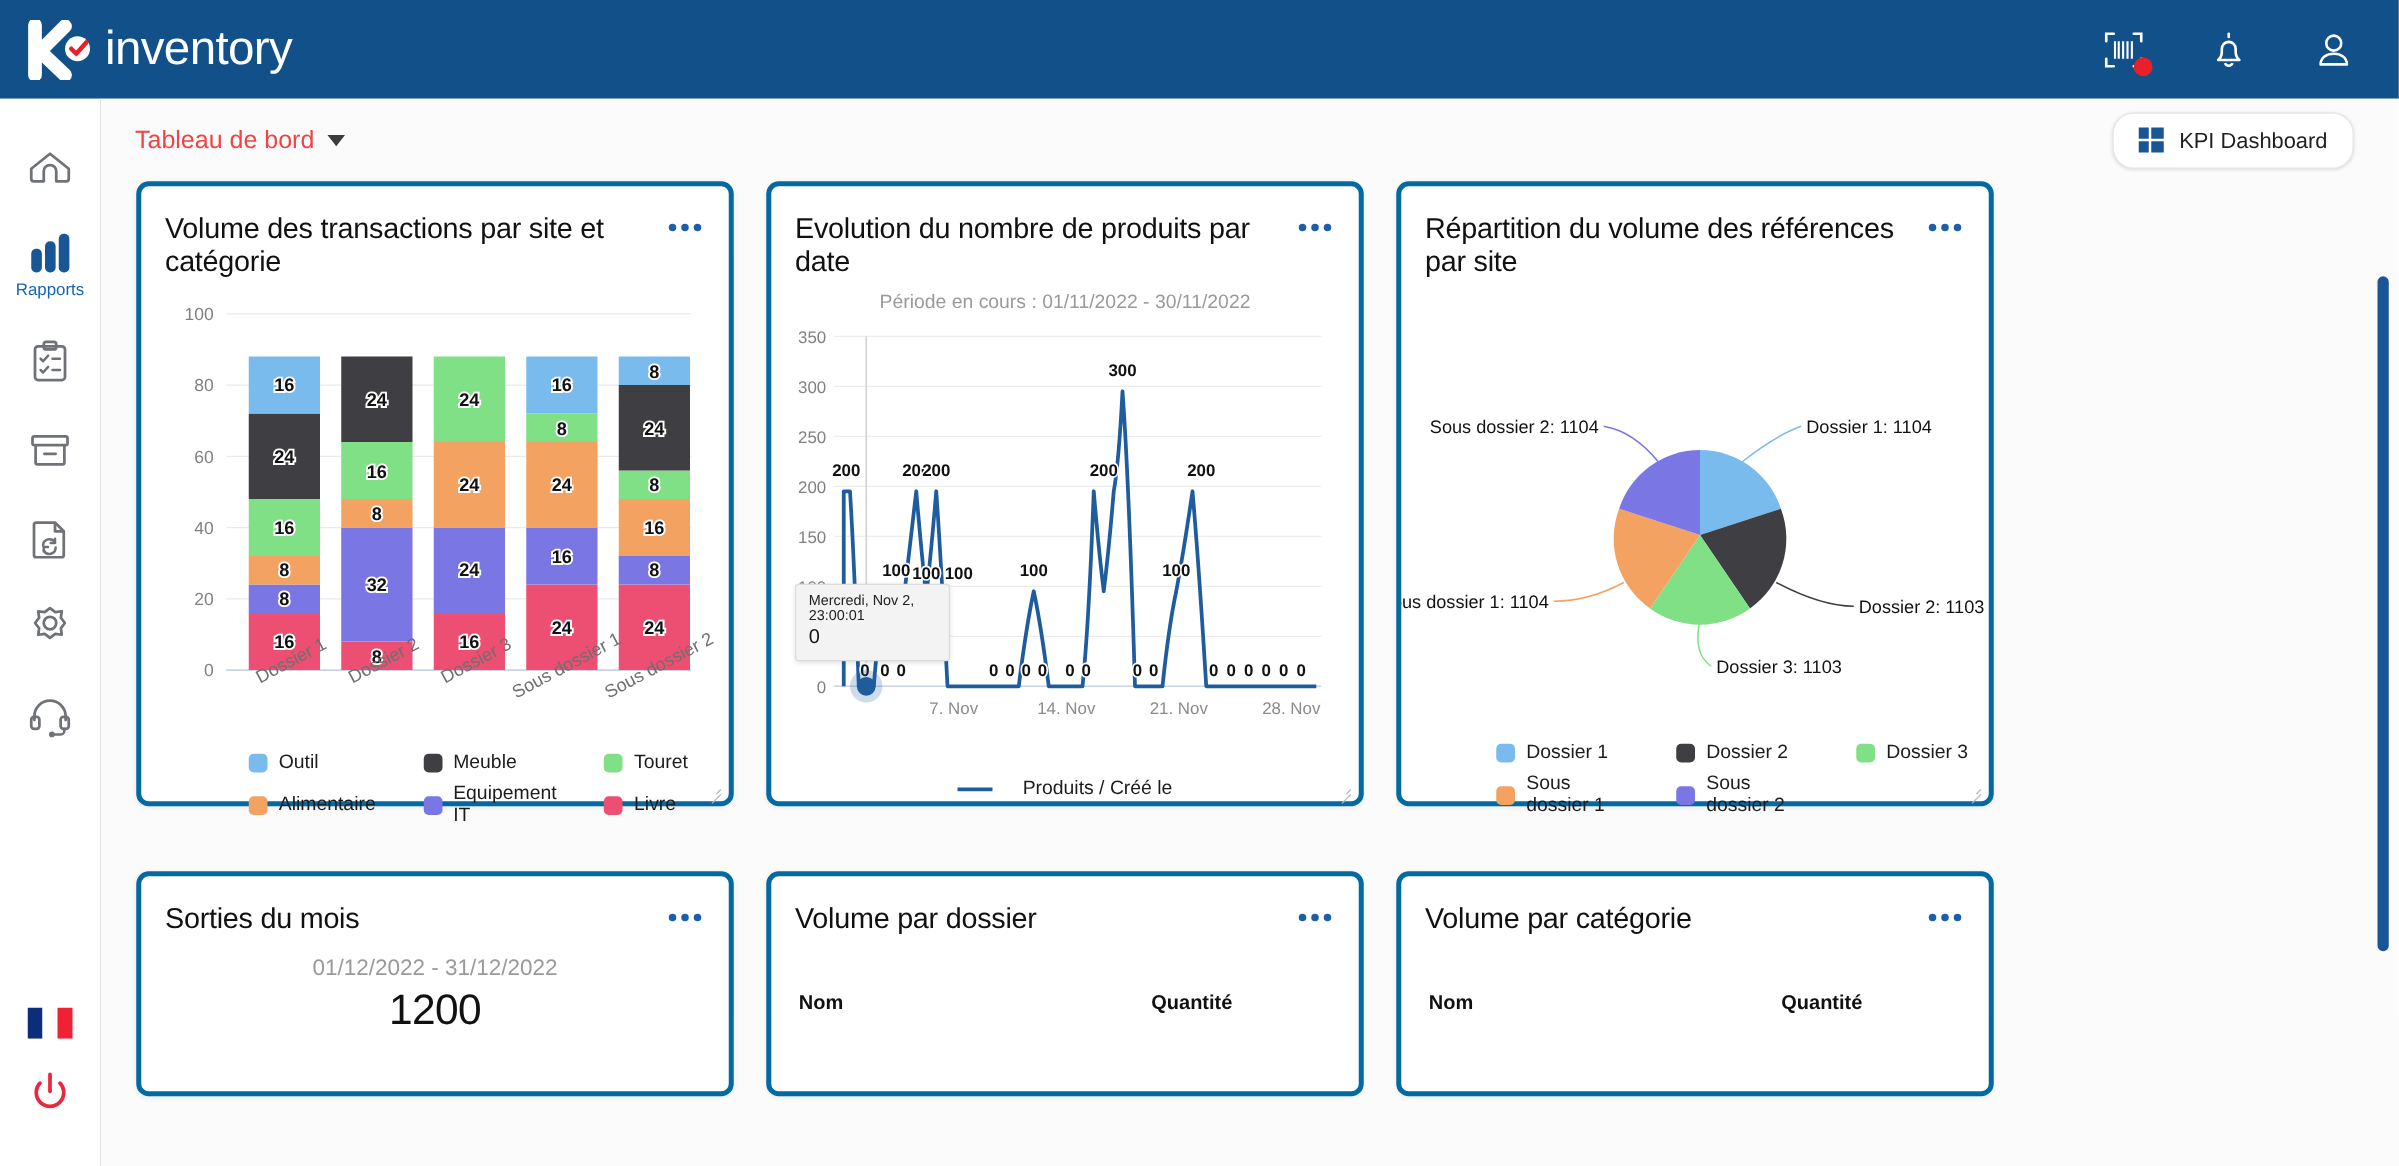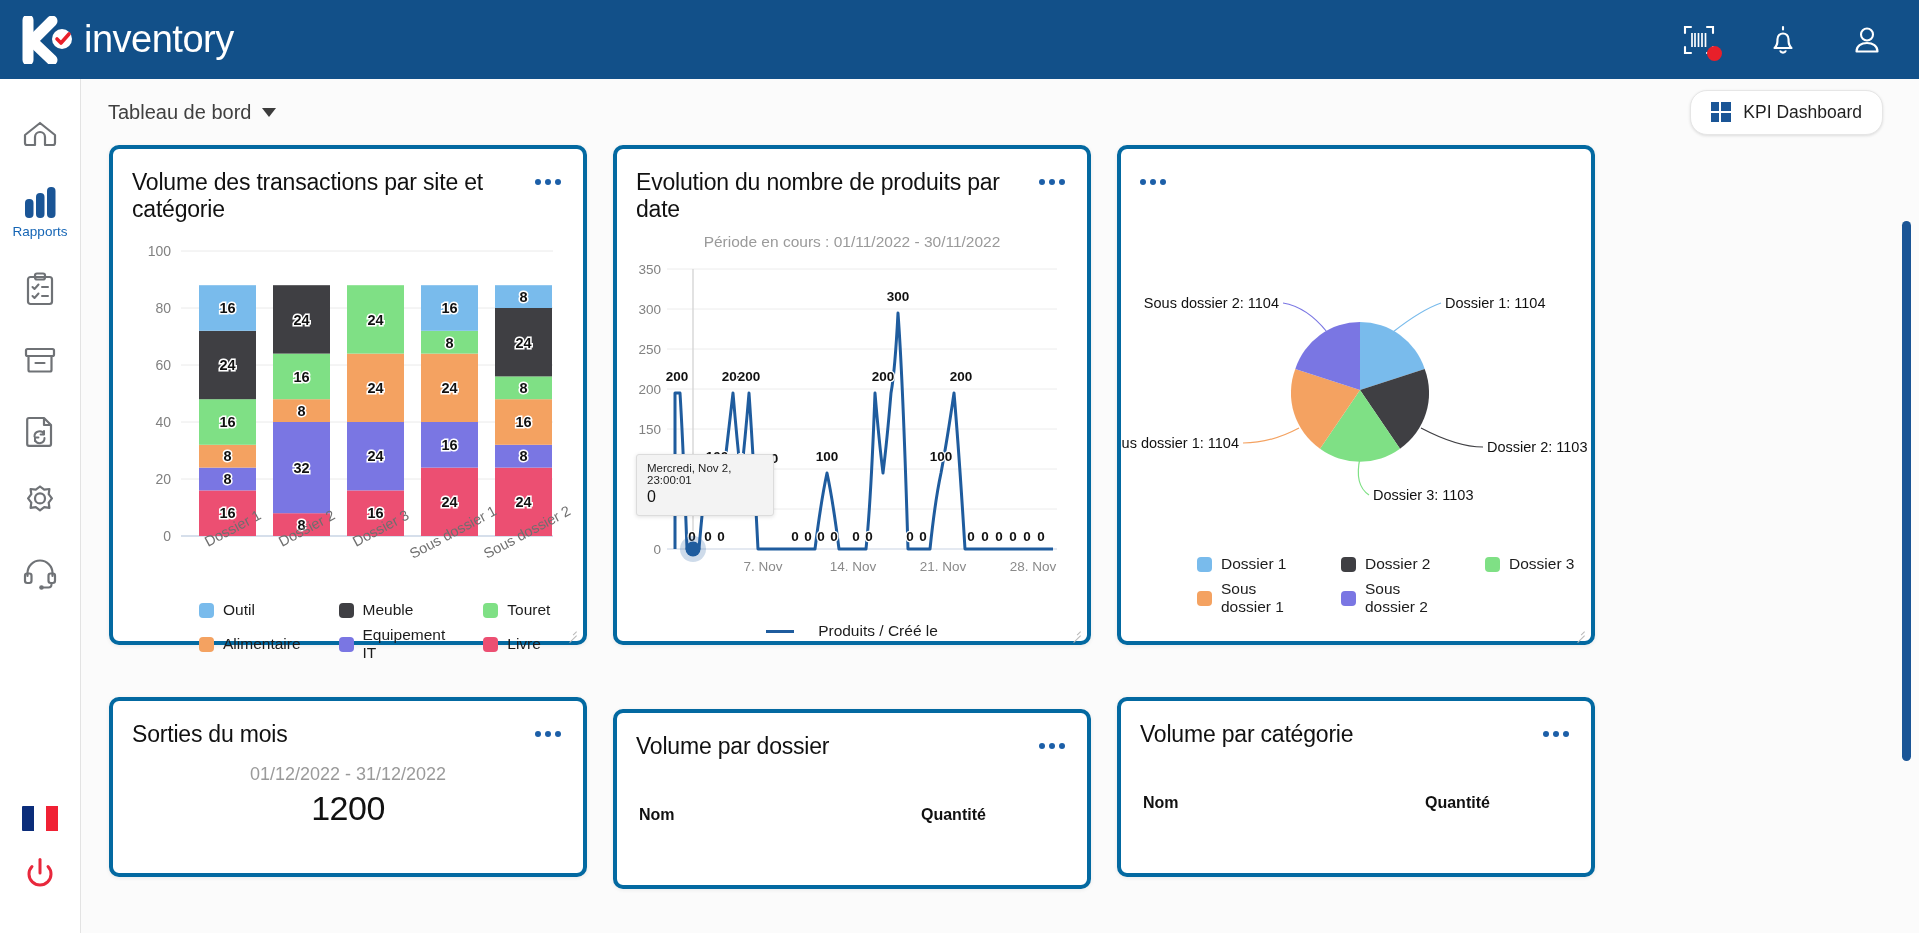--- a/index.html
+++ b/index.html
@@ -47,21 +47,21 @@
   .main {
     position: absolute; top: 79px; left: 81px; width: 1838px; height: 854px;
     background: #fbfbfb; overflow: hidden;
   }
   .toolbar {
     height: 66px; display: flex; align-items: center;
     justify-content: space-between; padding: 0 36px 0 27px;
     background: #fbfbfb;
   }
   .crumb { display: flex; align-items: center; gap: 11px; cursor: pointer; }
-  .crumb-text { font-size: 20px; color: #404040; }
+  .crumb-text { font-size: 20px; color: #ef4444; }
   .caret {
     width: 0; height: 0; border-left: 7px solid transparent;
     border-right: 7px solid transparent; border-top: 9px solid #3c3c3c;
   }
   .kpi-btn {
     display: flex; align-items: center; gap: 12px;
     background: #fff; border: 1px solid #e6e6e6; border-radius: 17px;
     padding: 11px 20px; font-size: 17.5px; color: #1f1f1f;
     box-shadow: 0 1px 3px rgba(0,0,0,.12); cursor: pointer;
   }
@@ -513,37 +513,38 @@
             <text x="382" y="290">0</text>
             <text x="396" y="290">0</text>
             <text x="410" y="290">0</text>
             <text x="424" y="290">0</text>
           </g>
 
           <circle cx="76" cy="298" r="13" fill="#1f5c9e" opacity=".22"></circle>
           <circle cx="76" cy="298" r="7.5" fill="#1f5c9e"></circle>
         </svg>
 
-        <div style="position:absolute; left:19px; top:203px; width:138px;
+        <div style="position:absolute; left:19px; top:216px; width:124px;
                     background:#f3f3f3; border:1px solid #dcdcdc; border-radius:3px;
                     padding:7px 10px 9px; box-shadow:0 1px 4px rgba(0,0,0,.12);">
           <div style="font-size:11.5px; color:#222;">Mercredi, Nov 2, 23:00:01</div>
           <div style="font-size:16px; color:#111; margin-top:2px;">0</div>
         </div>
 
         <div class="line-legend" style="margin-top:3px">
           <span class="bar"></span>
           <span>Produits / Créé le</span>
         </div>
       </div>
       <span class="resize-grip"></span>
     </div>
 
     <div class="card chart-row">
       <div class="card-head">
+        <span class="card-title">Répartition du volume des références par site</span>
         <span class="dots">
             <i></i>
             <i></i>
             <i></i>
           </span>
       </div>
       <div class="chart-body">
         <svg width="478" height="380" viewBox="0 0 478 380">
 
           <g>
@@ -603,21 +604,21 @@
             <i></i>
             <i></i>
           </span>
       </div>
       <div class="small-card-body">
         <div class="sc-period">01/12/2022 - 31/12/2022</div>
         <div class="sc-value">1200</div>
       </div>
     </div>
 
-    <div class="card" style="margin-top:38px;height:180px">
+    <div class="card" style="margin-top:26px;height:180px">
       <div class="card-head">
         <span class="card-title">Volume par dossier</span>
         <span class="dots">
             <i></i>
             <i></i>
             <i></i>
           </span>
       </div>
       <div class="small-card-body">
         <div class="tbl-head">

